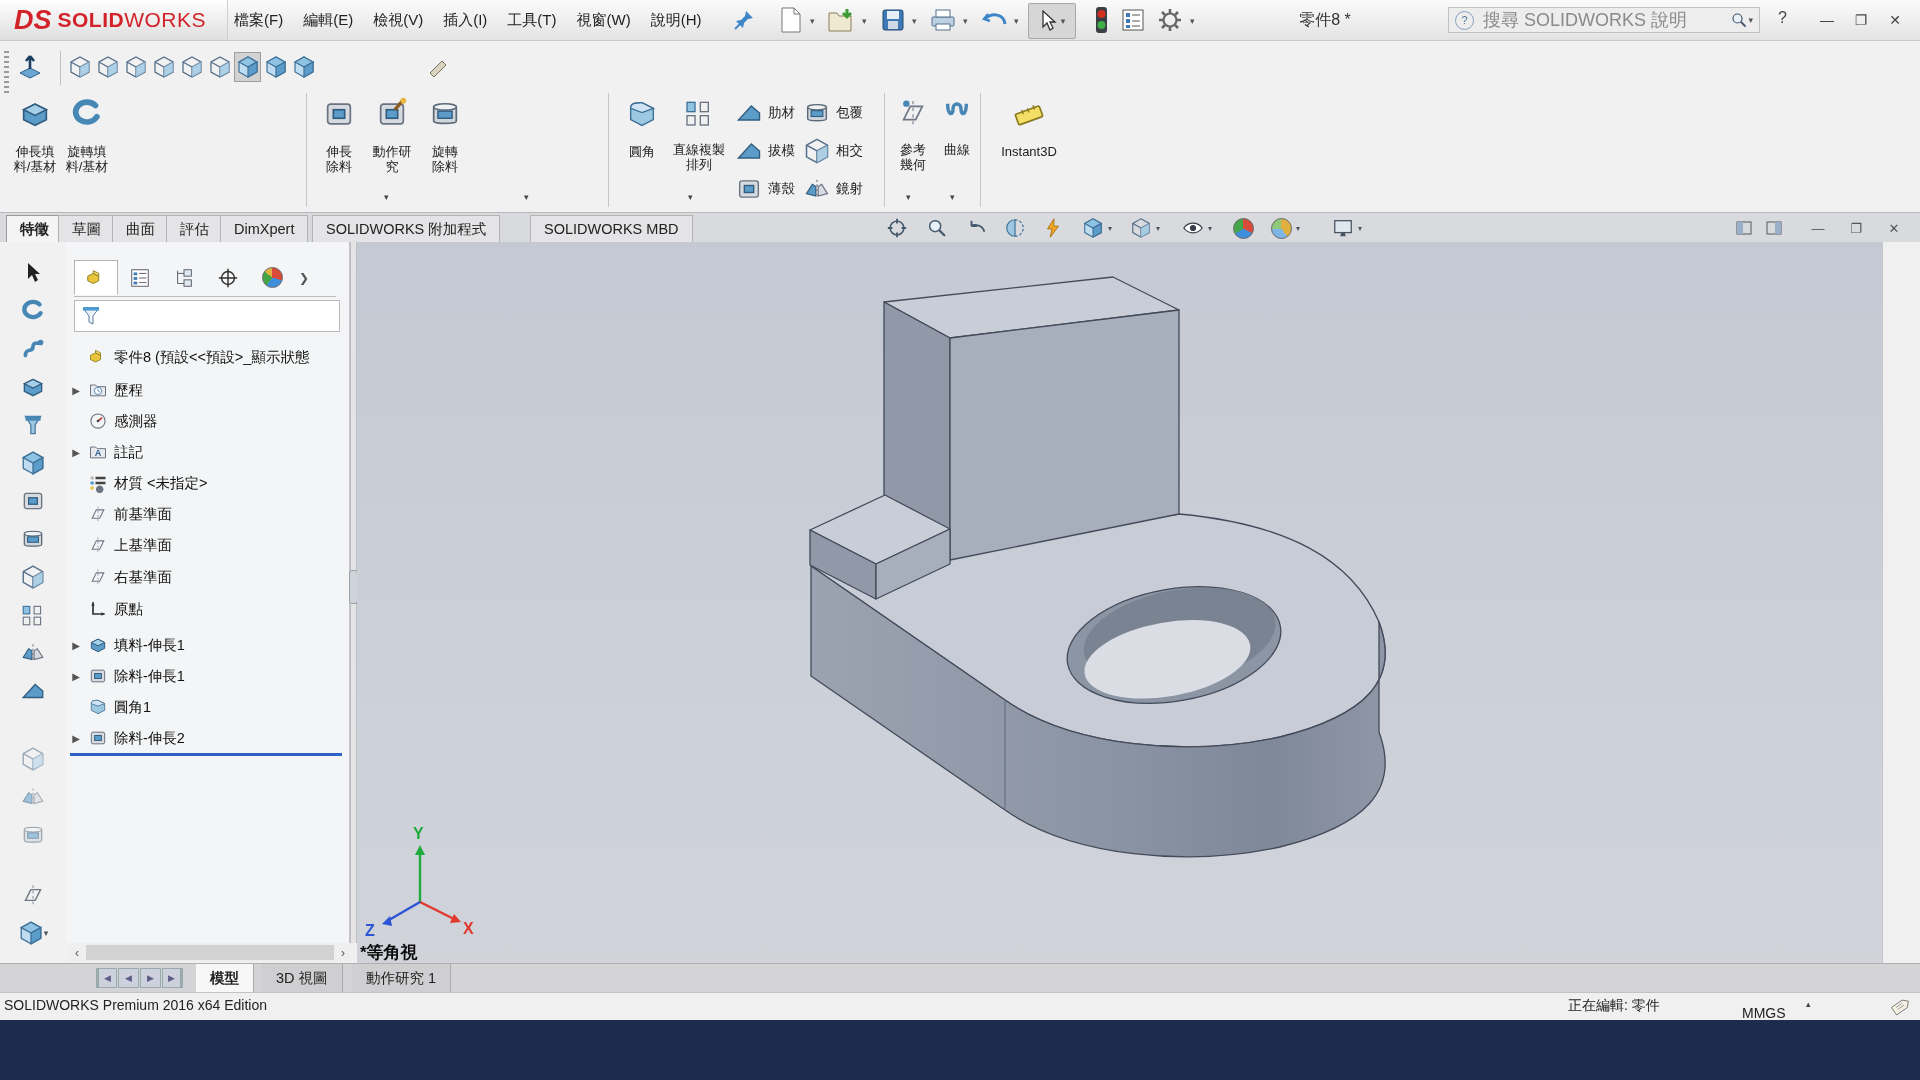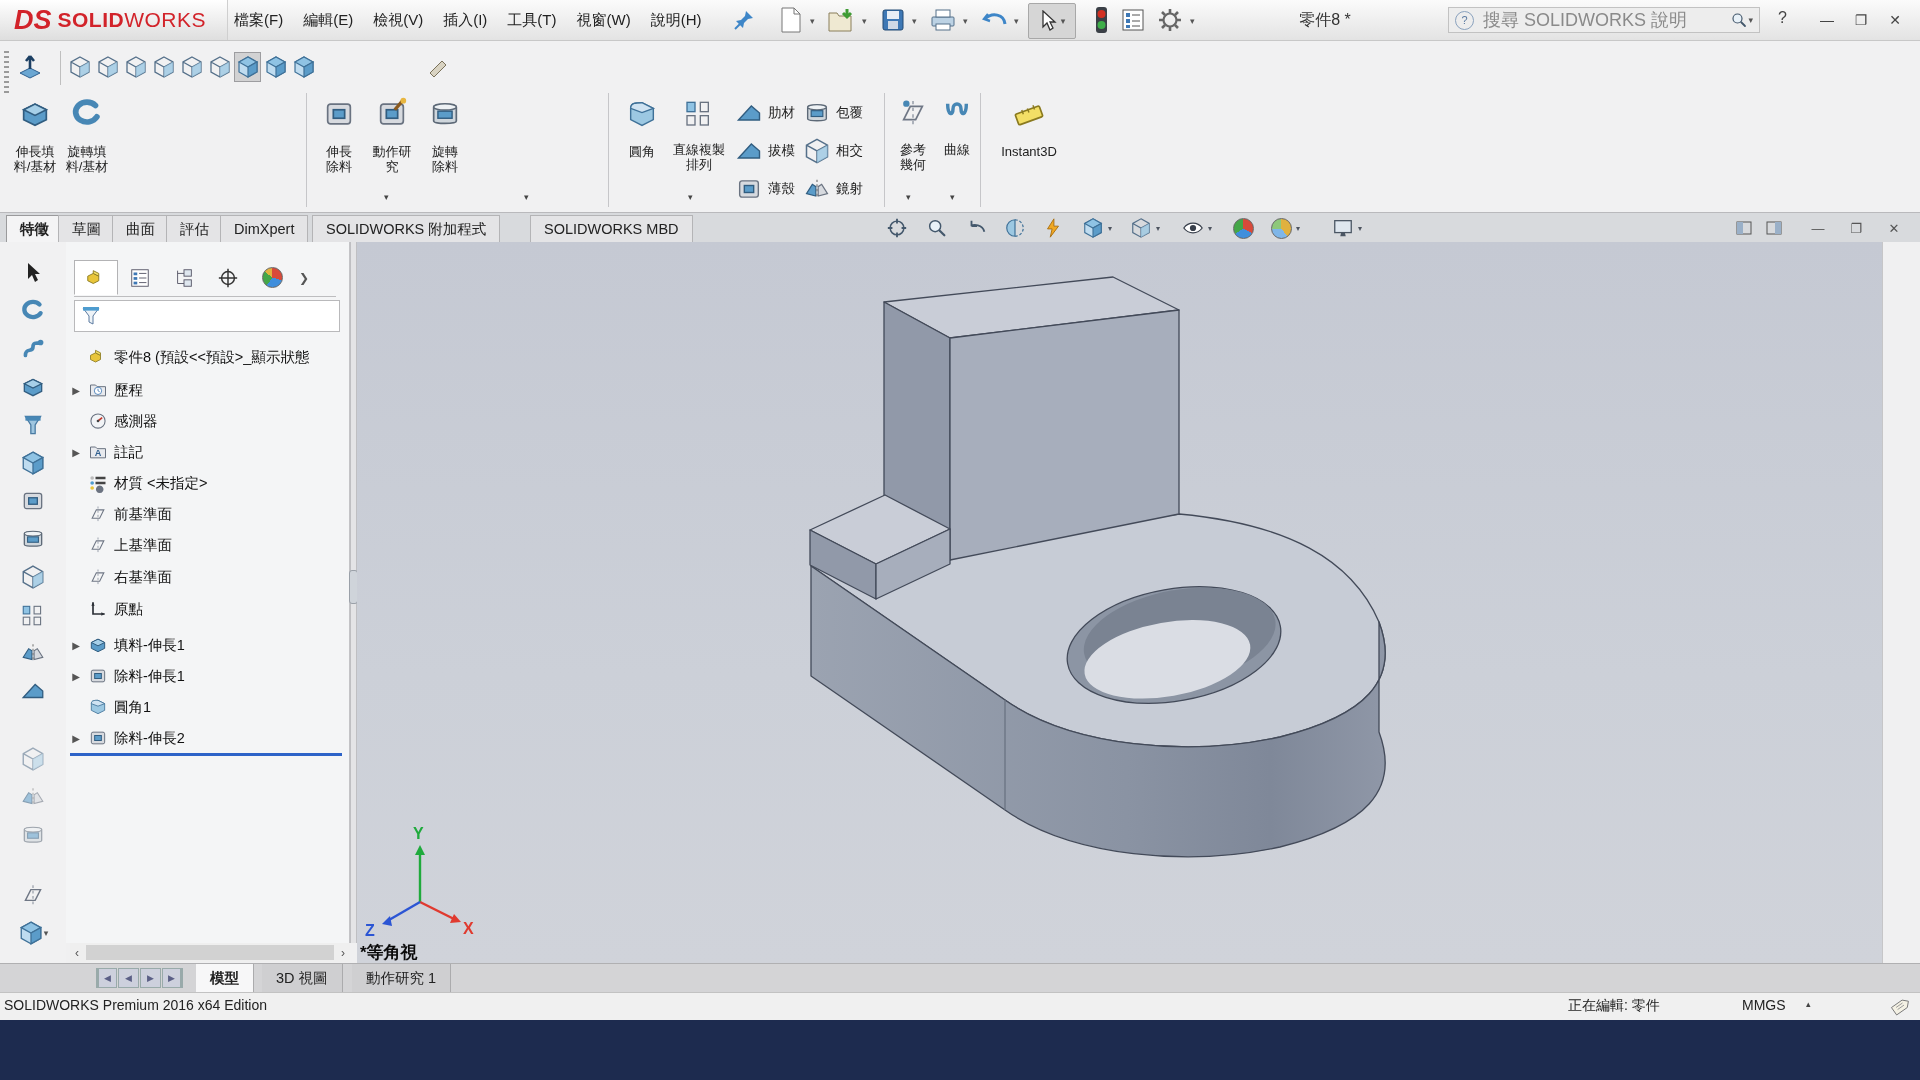--- a/index.html
+++ b/index.html
@@ -858,21 +858,21 @@
   <div class="abs btab active" style="left:196px">模型</div>
   <div class="abs btab" style="left:262px">3D 視圖</div>
   <div class="abs btab" style="left:352px">動作研究 1</div>
 </div>
 
 <div id="statusbar" class="abs">
   <span class="abs txt" style="left:4px;top:4px">SOLIDWORKS Premium 2016 x64 Edition</span>
 
   <span class="abs txt" style="left:1568px;top:4px">正在編輯: 零件</span>
 
-  <span class="abs txt" style="left:1742px;top:4px">MMGS</span>
+  <span class="abs txt" style="left:1742px;top:12px">MMGS</span>
   <span class="abs" style="left:1806px;top:6px;font-size:9px;color:#444">▴</span>
 
   <div class="abs" style="left:1888px;top:3px">
     <svg width="22" height="22" viewBox="0 0 24 24">
         <path d="M4 14 14 4 21 4 21 11 11 21Z" fill="#f4f1e4" stroke="#777" transform="rotate(10 12 12)"></path>
         <path d="M9 13 15 7 M11 15 17 9" stroke="#999" transform="rotate(10 12 12)"></path>
       </svg>
   </div>
 </div>
 

